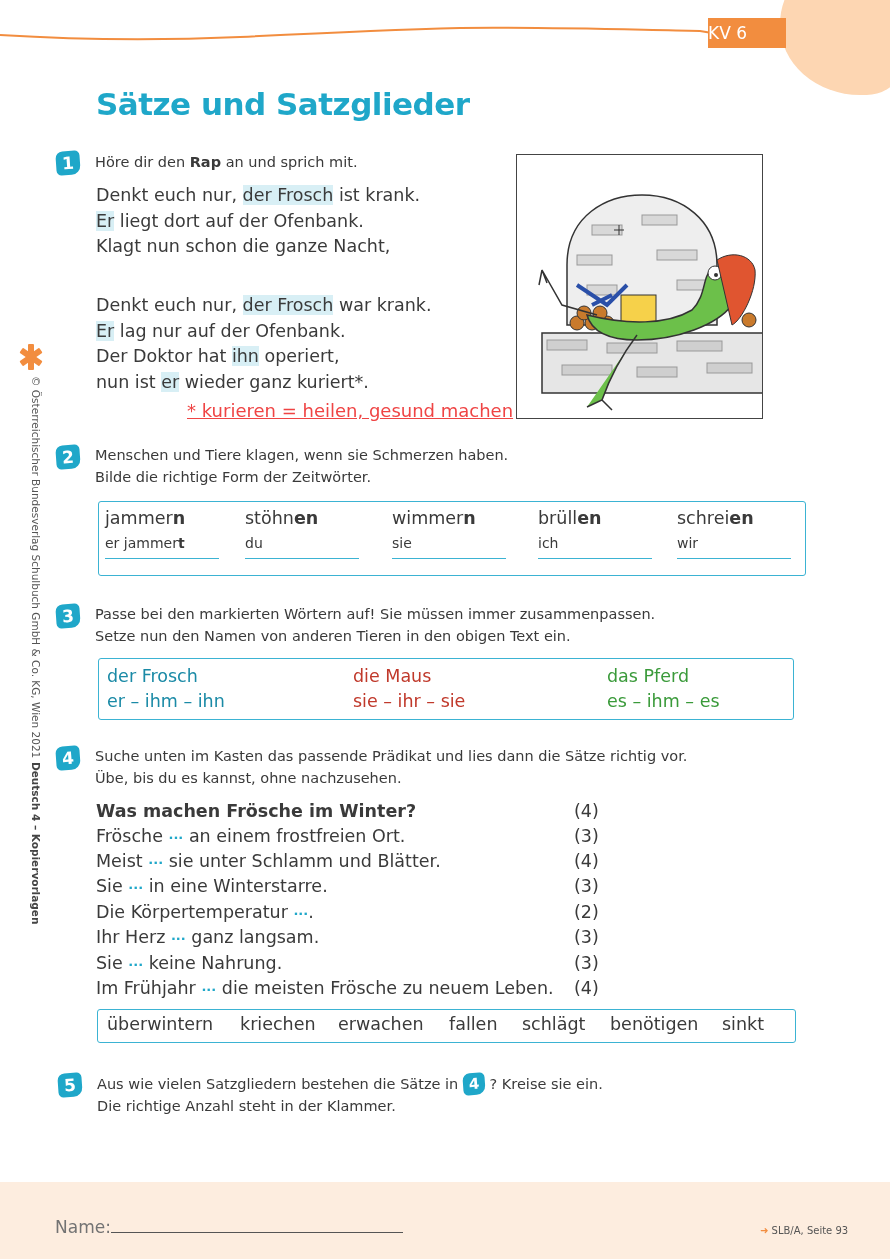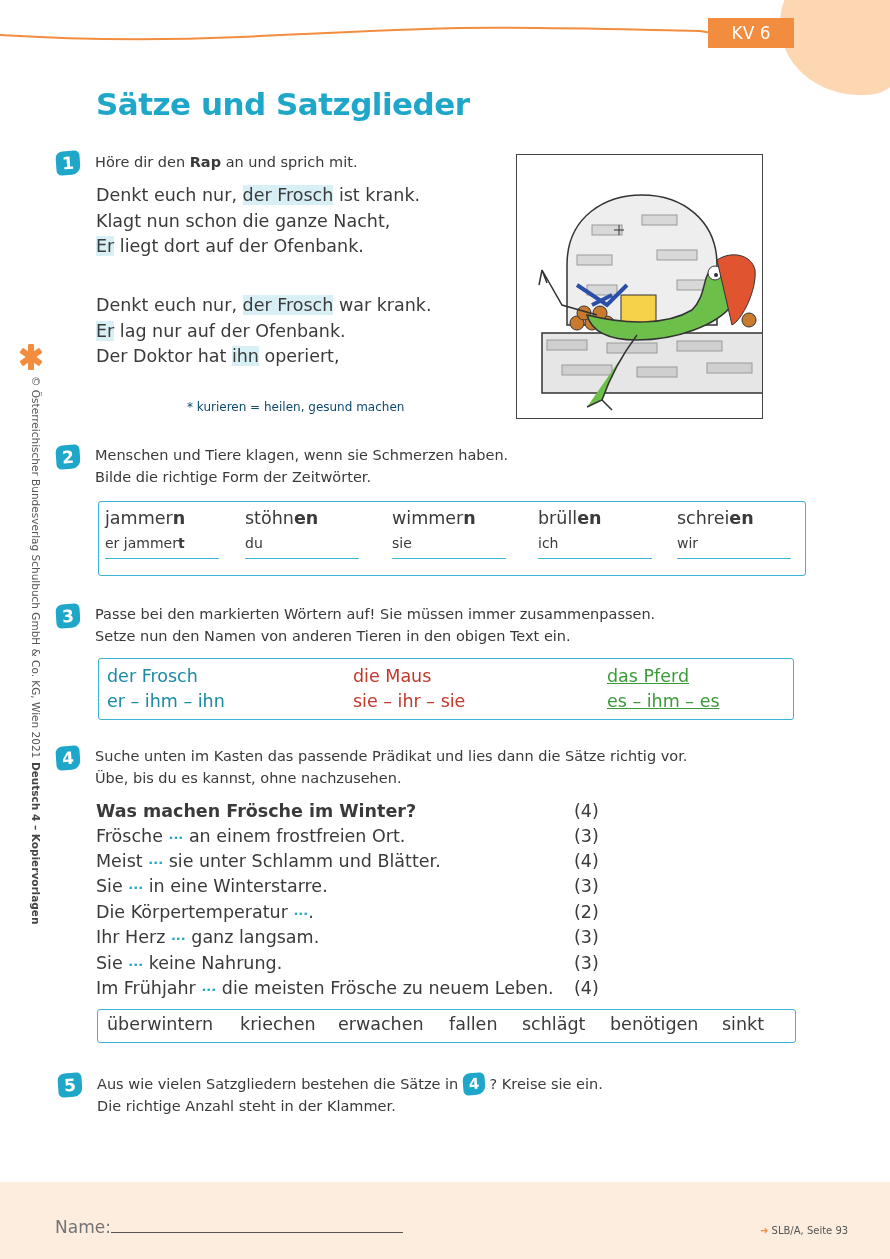--- a/index.html
+++ b/index.html
@@ -5,31 +5,31 @@
   html, body { margin: 0; padding: 0; }
   body {
     width: 890px; height: 1259px; position: relative; overflow: hidden;
     background: #ffffff; color: #3a3a3a;
     font-family: "DejaVu Sans", "Liberation Sans", sans-serif;
   }
   .abs { position: absolute; }
   .blob { position: absolute; right: -30px; top: -40px; width: 140px; height: 135px;
     background: #fdd6b2; border-radius: 45% 10% 40% 60% / 50% 10% 60% 55%; }
   .topline { position: absolute; left: 0; top: 0; }
-  .kv { position: absolute; left: 708px; top: 18px; width: 86px; height: 30px;
-    background: #f28d3f; color: #fff; font-size: 17px; line-height: 30px; text-align: center; }
+  .kv { position: absolute; left: 708px; top: 18px; width: 78px; height: 30px;
+    background: #f28d3f; color: #fff; font-size: 17px; line-height: 30px; text-align: left; }
   .title { position: absolute; left: 96px; top: 86px; font-size: 31px; font-weight: bold;
     color: #1fa7c9; font-family: "DejaVu Sans", sans-serif; letter-spacing: -0.5px; }
   .num { position: absolute; width: 24px; height: 24px; background: #1fa7c9; color: #fff;
     font-weight: bold; font-size: 17px; line-height: 24px; text-align: center;
     border-radius: 7px 5px 9px 5px; transform: rotate(-4deg); }
   .instr { position: absolute; left: 95px; font-size: 14.5px; line-height: 22px; color: #3a3a3a; }
   .rap { position: absolute; left: 96px; font-size: 17.5px; line-height: 25.5px; color: #3a3a3a; }
   .hl { background: #d8eff5; }
-  .footnote { position: absolute; left: 187px; top: 400px; font-size: 12px; color: #0c4a6e; }
+  .footnote { position: absolute; left: 187px; top: 400px; font-size: 18px; color: #ef4444; text-decoration: underline; }
   .picture { position: absolute; left: 516px; top: 154px; width: 245px; height: 263px;
     border: 1.5px solid #444; background: #fff; }
   .sidetext { position: absolute; transform-origin: left top; transform: rotate(90deg);
     font-size: 10.5px; color: #555; white-space: nowrap; }
   .box { position: absolute; border: 1.5px solid #3bb3d3; border-radius: 3px; background: #fff; }
   .verb-cell { position: absolute; font-size: 17.5px; color: #3a3a3a; }
   .verb-line { position: absolute; border-bottom: 1.5px solid #3bb3d3; font-size: 14px; color: #3a3a3a; height: 23px; }
   .animal { position: absolute; font-size: 17.5px; line-height: 25px; }
   .sent { position: absolute; left: 96px; font-size: 17.5px; color: #3a3a3a; }
   .cnt { position: absolute; left: 574px; font-size: 17.5px; color: #3a3a3a; }
@@ -63,28 +63,29 @@
 <div class="sidetext" style="left:42px;top:376px;">© Österreichischer Bundesverlag Schulbuch GmbH &amp; Co. KG, Wien 2021</div>
 <div class="sidetext" style="left:42px;top:762px;font-weight:bold;color:#444;">Deutsch 4 – Kopiervorlagen</div>
 
 <div class="num" style="left:56px;top:151px;">1</div>
 <div class="instr" style="top:151px;">
   <span>Höre dir den </span><b>Rap</b><span> an und sprich mit.</span>
 </div>
 
 <div class="rap" style="top:183px;">
   <div><span>Denkt euch nur, </span><span class="hl">der Frosch</span><span> ist krank.</span></div>
+  <div><span class="hl">Er</span><span> liegt dort auf der Ofenbank.</span></div>
   <div><span>Klagt nun schon die ganze Nacht,</span></div>
-  <div><span class="hl">Er</span><span> liegt dort auf der Ofenbank.</span></div>
 </div>
 
 <div class="rap" style="top:293px;">
   <div><span>Denkt euch nur, </span><span class="hl">der Frosch</span><span> war krank.</span></div>
   <div><span class="hl">Er</span><span> lag nur auf der Ofenbank.</span></div>
   <div><span>Der Doktor hat </span><span class="hl">ihn</span><span> operiert,</span></div>
+  <div><span>nun ist </span><span class="hl">er</span><span> wieder ganz kuriert*.</span></div>
 </div>
 <div class="footnote">* kurieren = heilen, gesund machen</div>
 
 <div class="picture">
   <svg width="245" height="263" viewBox="0 0 245 263">
 
     <path d="M50,170 L50,110 C50,60 90,40 125,40 C165,40 200,65 200,110 L200,170 Z" fill="#eeeeee" stroke="#333" stroke-width="1.5"></path>
     <g stroke="#999" stroke-width="1" fill="#d8d8d8">
       <rect x="75" y="70" width="30" height="10"></rect>
         <rect x="125" y="60" width="35" height="10"></rect>
@@ -152,21 +153,21 @@
 </div>
 <div class="box" style="left:98px;top:658px;width:694px;height:60px;"></div>
 <div class="animal" style="left:107px;top:664px;color:#1a8aa6;">
   <div>der Frosch</div>
   <div>er – ihm – ihn</div>
 </div>
 <div class="animal" style="left:353px;top:664px;color:#c0392b;">
   <div>die Maus</div>
   <div>sie – ihr – sie</div>
 </div>
-<div class="animal" style="left:607px;top:664px;color:#3a9a3a;text-decoration:underline;">
+<div class="animal" style="left:607px;top:664px;color:#3a9a3a;">
   <div>das Pferd</div>
   <div>es – ihm – es</div>
 </div>
 
 <div class="num" style="left:56px;top:746px;">4</div>
 <div class="instr" style="top:745px;">
   <div>Suche unten im Kasten das passende Prädikat und lies dann die Sätze richtig vor.</div>
   <div>Übe, bis du es kannst, ohne nachzusehen.</div>
 </div>
 

